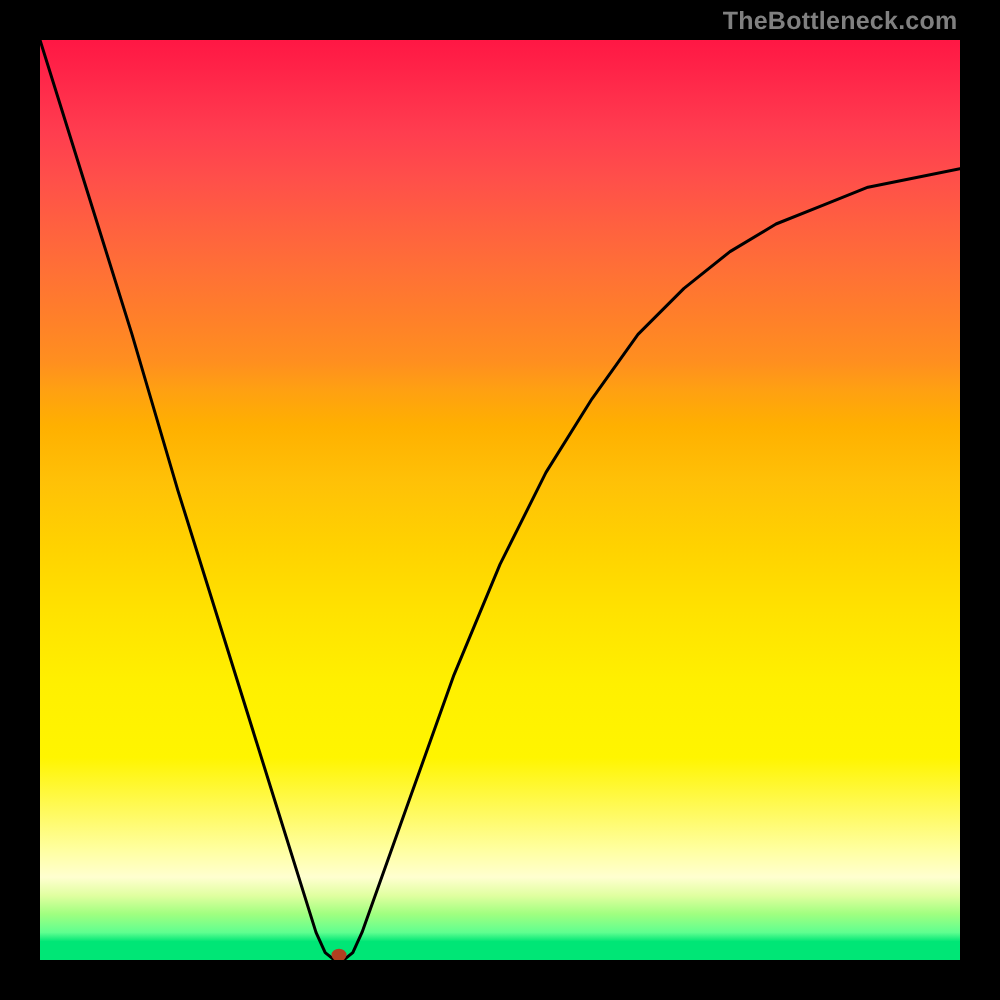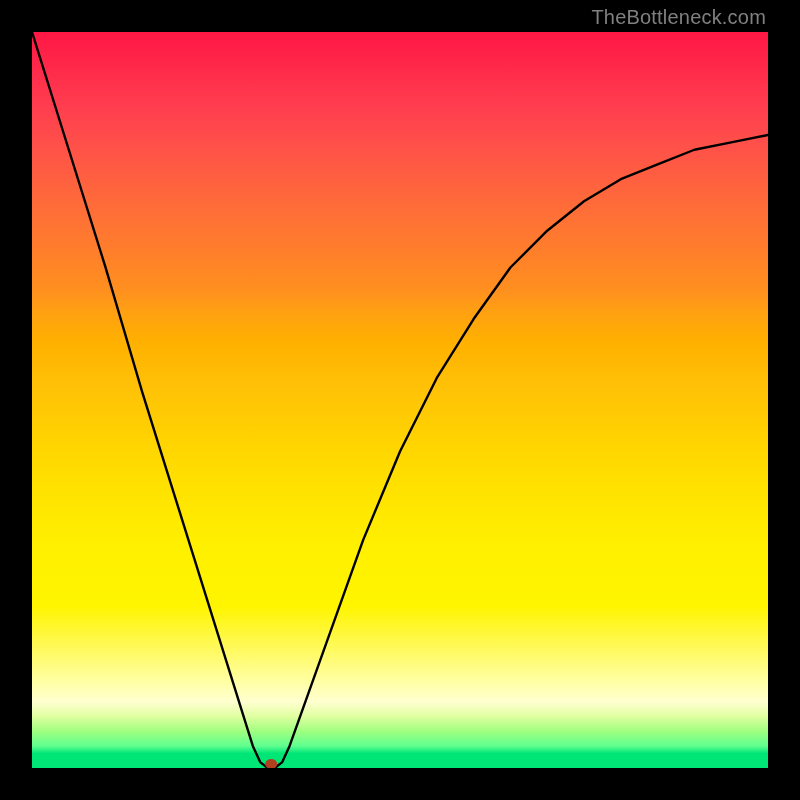--- a/index.html
+++ b/index.html
@@ -40,21 +40,21 @@
       #60ff90 97%,
       #00e676 98%,
       #00e676 100%
     );
   }
   .watermark {
     position: absolute;
     top: 6px;
     right: 34px;
     font-size: 20px;
-    font-weight: 400;
+    font-weight: 700;
     color: #808080;
     letter-spacing: 0.2px;
   }
   .curve {
     position: absolute;
     left: 0;
     top: 0;
     width: 736px;
     height: 736px;
   }

